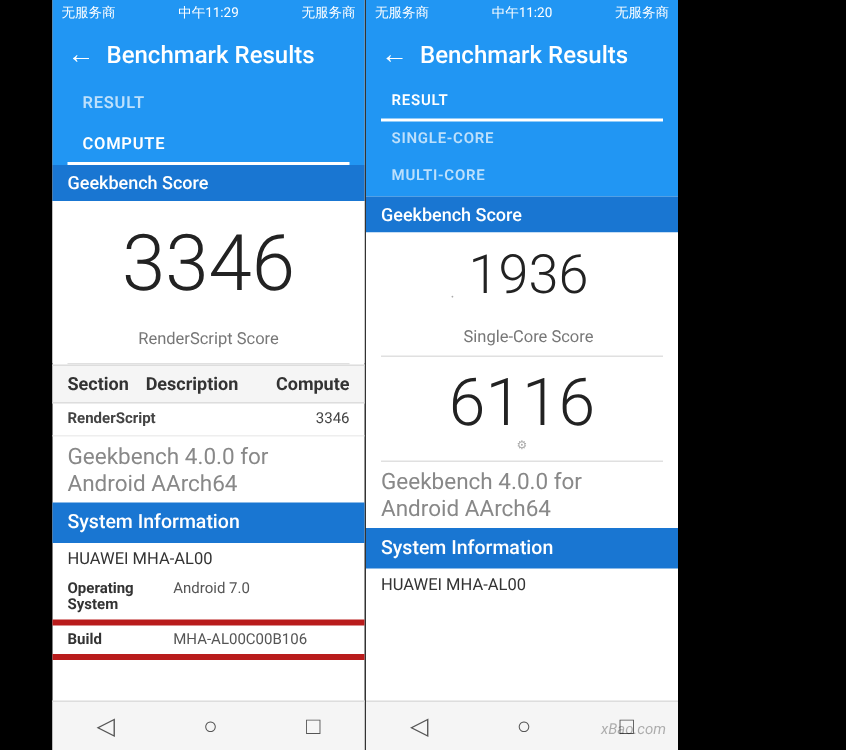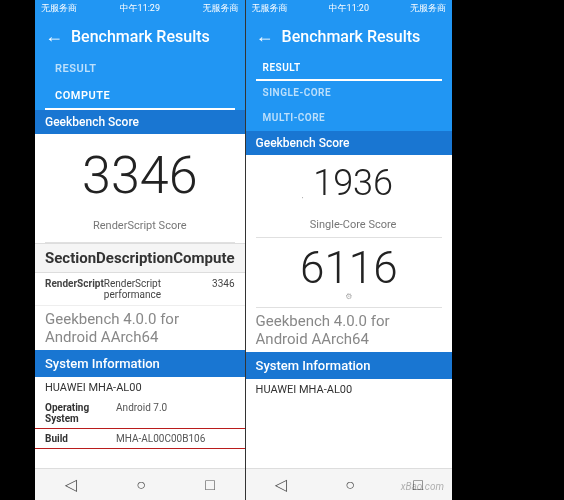--- a/index.html
+++ b/index.html
@@ -116,21 +116,21 @@
 
     .table-header {
       display: flex;
       background: #f5f5f5;
       border-top: 1px solid #ddd;
       border-bottom: 1px solid #ddd;
       padding: 5px 10px;
     }
 
     .table-header .col {
-      font-size: 15px;
+      font-size: 12px;
       font-weight: 700;
       color: #333;
     }
 
     .col-section { flex: 1.2; font-weight: bold; }
     .col-desc { flex: 2; }
     .col-compute { flex: 1; text-align: right; }
 
     .table-row-data {
       display: flex;
@@ -153,21 +153,21 @@
       background: #1976d2;
       color: #fff;
       font-size: 13px;
       font-weight: 500;
       padding: 6px 10px;
     }
 
     .info-row {
       display: flex;
       padding: 4px 10px;
-      border-bottom: 1px solid #b91c1c;
+      border-bottom: 4px solid #b91c1c;
     }
 
     .info-row .label {
       font-size: 10px;
       font-weight: 700;
       color: #333;
       flex: 1.2;
     }
 
     .info-row .value {
@@ -255,21 +255,20 @@
     <div class="divider"></div>
 
     <div class="table-section">
       <div class="table-header">
         <span class="col col-section">Section</span>
         <span class="col col-desc">Description</span>
         <span class="col col-compute">Compute</span>
       </div>
       <div class="table-row-data">
         <span class="col col-section">RenderScript</span>
-        <span class="col col-desc">RenderScript performance</span>
         <span class="col col-compute">3346</span>
       </div>
     </div>
 
     <div class="geekbench-note">Geekbench 4.0.0 for Android AArch64</div>
 
     <div class="system-info-header">System Information</div>
 
     <div class="device-name">HUAWEI MHA-AL00</div>
 

